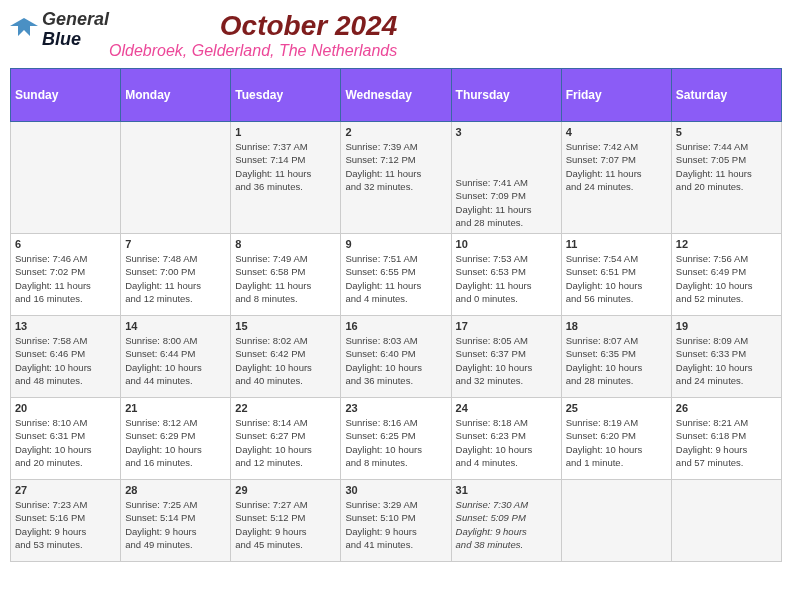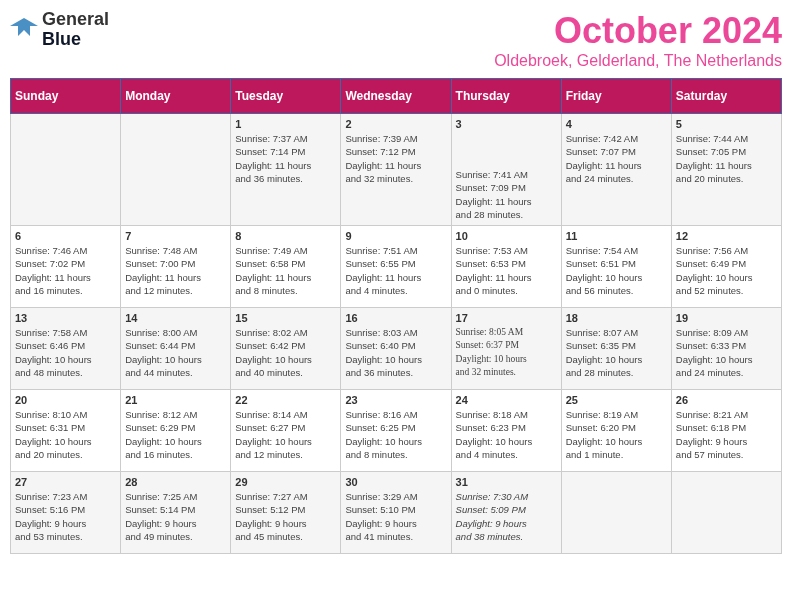--- a/index.html
+++ b/index.html
@@ -5,23 +5,23 @@
     * { box-sizing: border-box; margin: 0; padding: 0; }
     body {
       font-family: Arial, sans-serif;
       background: #fff;
       width: 792px;
       min-height: 612px;
       padding: 10px;
     }
     .header {
       display: flex;
-      justify-content: space-between;
       align-items: flex-start;
       margin-bottom: 8px;
+      font-style: italic;
     }
     .logo {
       display: flex;
       align-items: center;
       gap: 4px;
     }
     .logo-text {
       font-size: 18px;
       font-weight: bold;
       color: #333;
@@ -31,40 +31,40 @@
       color: #0f172a;
     }
     .logo-bird {
       width: 28px;
       height: 28px;
     }
     .title-block {
       text-align: right;
     }
     .title-block h1 {
-      font-size: 36px;
+      font-size: 28px;
       font-weight: bold;
-      color: #ec4899;
+      color: #7f1d1d;
     }
     .title-block h2 {
       font-size: 16px;
       font-weight: normal;
       color: #ec4899;
     }
     table {
       width: 100%;
       border-collapse: collapse;
       table-layout: fixed;
     }
     thead tr th {
-      background-color: #be185d;
+      background-color: #8b5cf6;
       color: #fff;
       font-size: 12px;
       font-weight: bold;
-      padding: 10px 4px;
+      padding: 19px 4px;
       text-align: left;
       border: 1px solid #3a68a5;
     }
     tbody tr td {
       border: 1px solid #ccc;
       vertical-align: top;
       padding: 4px;
       font-size: 10px;
       color: #333;
       height: 82px;
@@ -233,21 +233,21 @@
         </td>
         <td>
           <span class="day-number">16</span>
           <div class="day-info" style="white-space: pre-line;">Sunrise: 8:03 AM
 Sunset: 6:40 PM
 Daylight: 10 hours
 and 36 minutes.</div>
         </td>
         <td>
           <span class="day-number">17</span>
-          <div class="day-info" style="white-space: pre-line; font-family: Liberation Serif, serif;">Sunrise: 8:05 AM
+          <div class="day-info" style="white-space: pre-line;">Sunrise: 8:05 AM
 Sunset: 6:37 PM
 Daylight: 10 hours
 and 32 minutes.</div>
         </td>
         <td>
           <span class="day-number">18</span>
           <div class="day-info" style="white-space: pre-line;">Sunrise: 8:07 AM
 Sunset: 6:35 PM
 Daylight: 10 hours
 and 28 minutes.</div>

